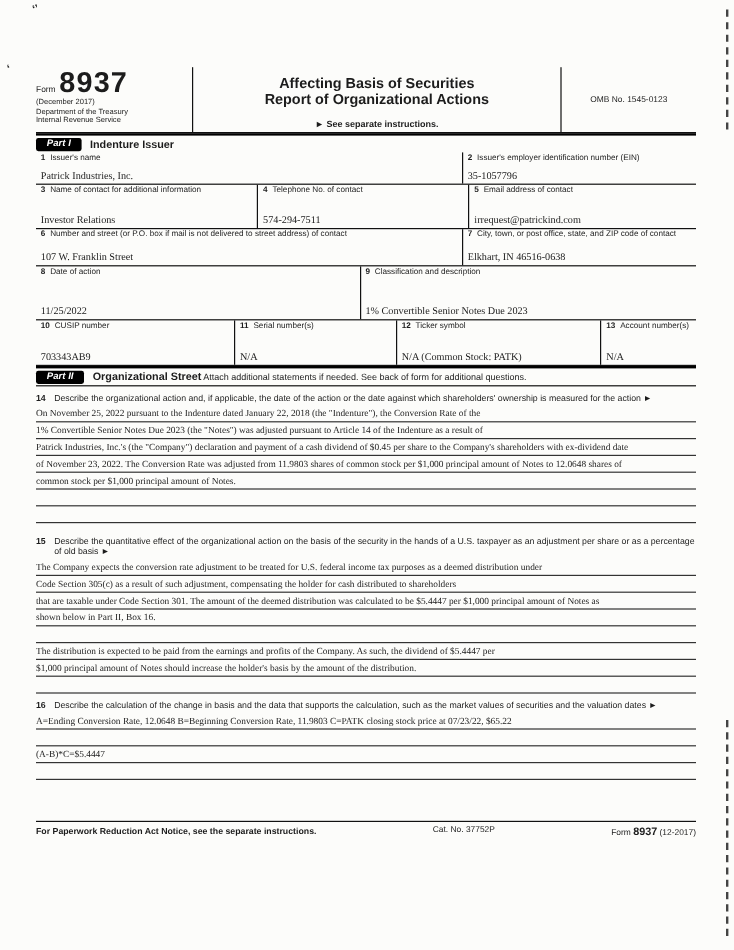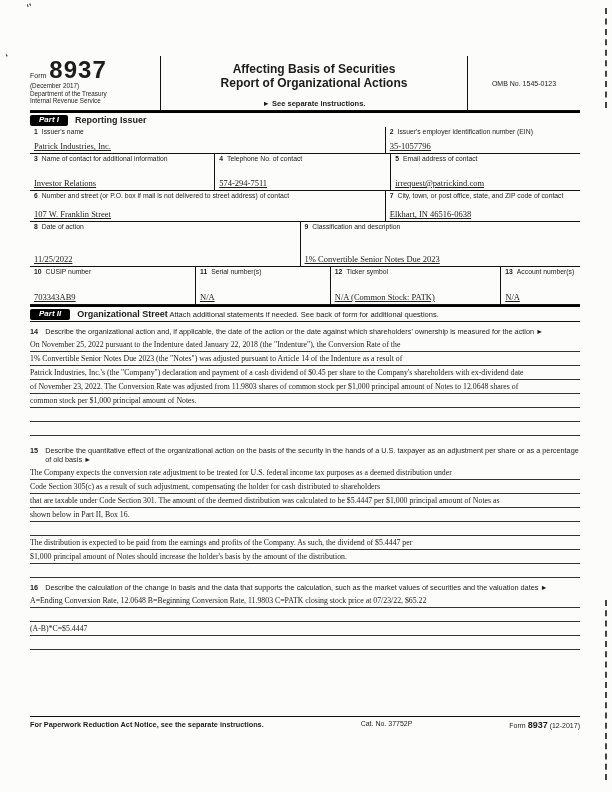--- a/index.html
+++ b/index.html
@@ -30,32 +30,32 @@
   .part-title { font-weight:bold; font-size:9px; }
   .part-sub { font-size:7.5px; }
 
   
   .grid-row { display:flex; border-bottom:1px solid #111; }
   .cell { display:flex; flex-direction:column; justify-content:space-between;
     padding:1px 4px 2px; box-sizing:border-box; }
   .cell + .cell { border-left:1px solid #111; }
   .f-label { font-size:6.8px; line-height:8px; }
   .f-num { font-weight:bold; margin-right:4px; }
-  .f-value { font-family:"Liberation Serif", serif; font-size:8.5px; padding-top:5px;text-decoration:underline; }
+  .f-value { font-family:"Liberation Serif", serif; font-size:8.5px; padding-top:5px; }
   .v-center { }
 
   
   .q { display:flex; gap:7px; font-size:7.3px; line-height:9px; margin-top:5px; padding:0 0 2px; }
   .q-num { font-weight:bold; }
   .q-text { flex:1; }
   .ans-line { border-bottom:1px solid #333; font-family:"Liberation Serif", serif;
     font-size:7.8px; line-height:13px; min-height:13px; white-space:nowrap; overflow:hidden; }
 
   
-  .footer { position:absolute; left:30px; top:716px; width:550px;
+  .footer { position:absolute; left:30px; top:684px; width:550px;
     border-top:1.5px solid #111; display:flex; align-items:flex-start;
     justify-content:space-between; padding-top:3px; font-size:7.3px; }
   .footer-left { font-weight:bold; }
   .footer-cat { font-size:7px; }
   .footer-form { font-size:7px; }
   .footer-form b { font-size:9px; }
 
   
   .artifact { position:absolute; pointer-events:none; color:#222; }
   .dash-v { border-left:2px dashed #444; width:0; }
@@ -85,21 +85,21 @@
       <div class="hdr-center">
         <div class="hdr-title">Affecting Basis of Securities</div>
         <div class="hdr-title">Report of Organizational Actions</div>
         <div class="hdr-see">► See separate instructions.</div>
       </div>
       <div class="hdr-right">OMB No. 1545-0123</div>
     </div>
 
     <div class="part-bar">
       <span class="part-chip">Part I</span>
-      <span class="part-title">Reporting Issuer</span>
+      <span class="part-title">Indenture Issuer</span>
     </div>
 
     <div class="grid-row" style="min-height:26px;">
       <div class="cell" style="width:64.5%;">
         <div class="f-label"><span class="f-num">1</span><span>Issuer's name</span></div>
         <div class="f-value">Patrick Industries, Inc.</div>
       </div>
       <div class="cell" style="width:35.5%;">
         <div class="f-label"><span class="f-num">2</span><span>Issuer's employer identification number (EIN)</span></div>
         <div class="f-value v-center">35-1057796</div>

